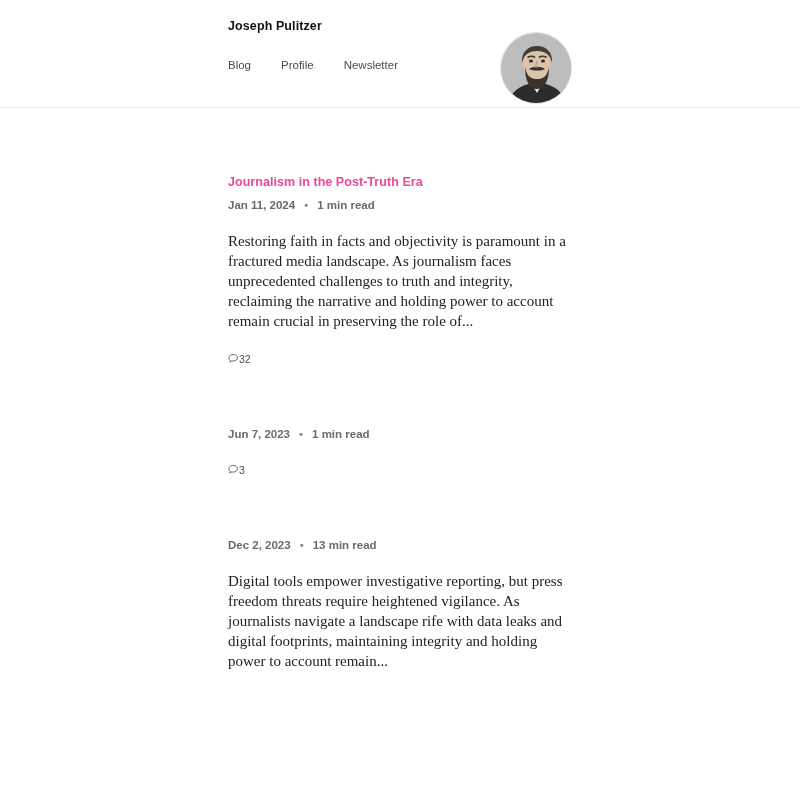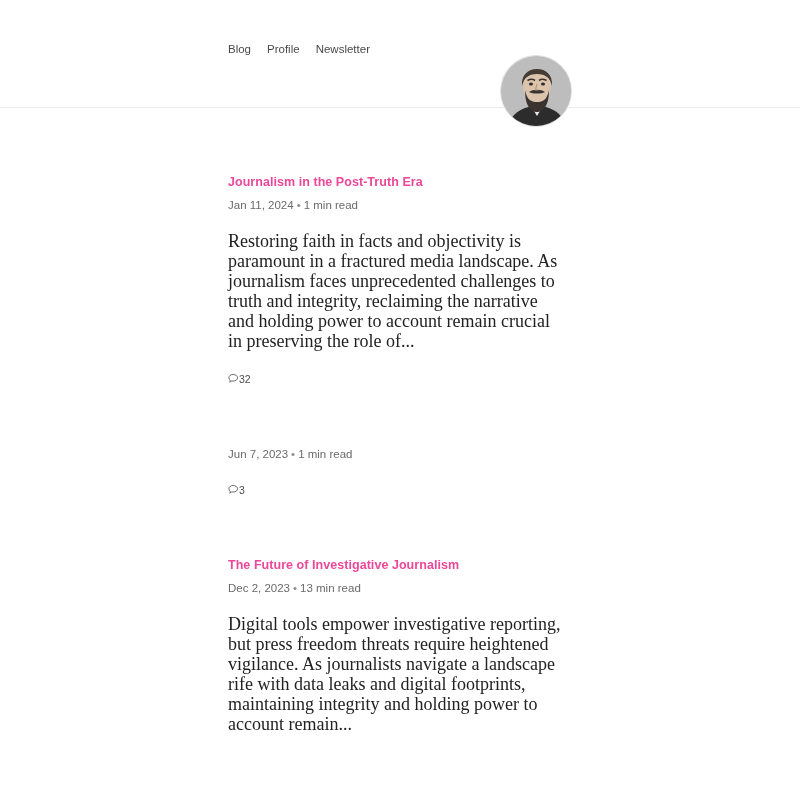--- a/index.html
+++ b/index.html
@@ -41,21 +41,21 @@
   }
   .author-tagline {
     margin-top: 4px;
     font-size: 11.5px;
     color: #575757;
     line-height: 16px;
   }
   .nav {
     margin-top: 23px;
     display: flex;
-    gap: 16px;
+    gap: 30px;
     align-items: center;
   }
   .nav a {
     font-size: 11.5px;
     color: #4a4a4a;
     text-decoration: none;
     line-height: 16px;
   }
   .avatar-wrap {
     position: absolute;
@@ -93,31 +93,32 @@
     letter-spacing: 0.05px;
     line-height: 17px;
   }
   .post-meta {
     margin-top: 6px;
     font-size: 11.5px;
     color: #6a6a6a;
     line-height: 16px;
     display: flex;
     align-items: flex-start;
-    gap: 3px;
+    gap: 9px;
+    font-weight: bold;
   }
   .meta-dot {
     font-size: 11.5px;
     color: #8a8a8a;
     line-height: 16px;
   }
   .post-excerpt {
     margin-top: 18px;
     font-family: "Liberation Serif", serif;
-    font-size: 18px;
+    font-size: 15px;
     line-height: 20px;
     color: #222222;
     width: 340px;
   }
   .post-footer {
     margin-top: 19px;
     display: flex;
     align-items: center;
   }
   .comment-icon { display: block; }
@@ -127,20 +128,21 @@
     line-height: 14px;
   }
 </style>
 </head>
 <body>
 
 <div class="page">
 
   <header class="site-header">
     <div class="header-inner">
+      <div class="author-name">Joseph Pulitzer</div>
 
       <nav class="nav">
         <a href="#">Blog</a>
         <a href="#">Profile</a>
         <a href="#">Newsletter</a>
       </nav>
 
       <div class="avatar-wrap">
         <div class="avatar">
           <svg viewBox="0 0 72 72" xmlns="http://www.w3.org/2000/svg">
@@ -212,21 +214,20 @@
         <span class="comment-icon">
           <svg width="11" height="11" viewBox="0 0 12 12" fill="none" xmlns="http://www.w3.org/2000/svg">
             <path d="M1 5.2c0-2 2-3.6 4.6-3.6S10.4 3.2 10.4 5.2 8.3 8.8 5.6 8.8c-.5 0-1-.05-1.5-.16L2 10l.45-1.9C1.55 7.4 1 6.36 1 5.2z" stroke="#4c4c4c" stroke-width="0.9" stroke-linejoin="round"></path>
           </svg>
         </span>
         <span class="comment-count">3</span>
       </div>
     </article>
 
     <article class="post">
-      <h2 class="post-title">The Future of Investigative Journalism</h2>
       <div class="post-meta">
         <span>Dec 2, 2023</span>
         <span class="meta-dot">•</span>
         <span>13 min read</span>
       </div>
       <p class="post-excerpt">Digital tools empower investigative reporting, but press freedom threats require heightened vigilance. As journalists navigate a landscape rife with data leaks and digital footprints, maintaining integrity and holding power to account remain...</p>
 
     </article>
 
   </main>

